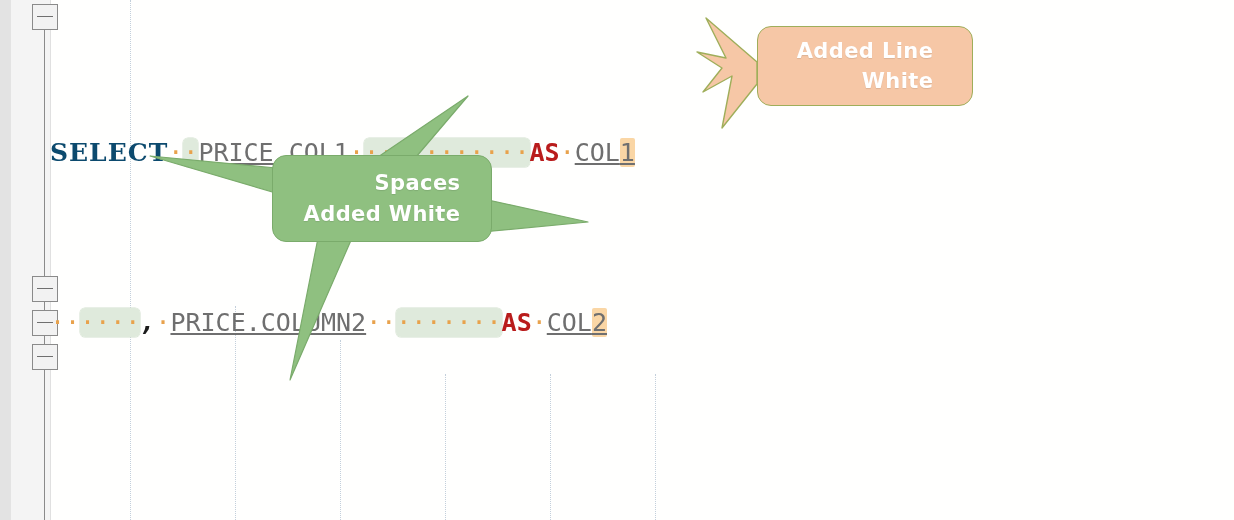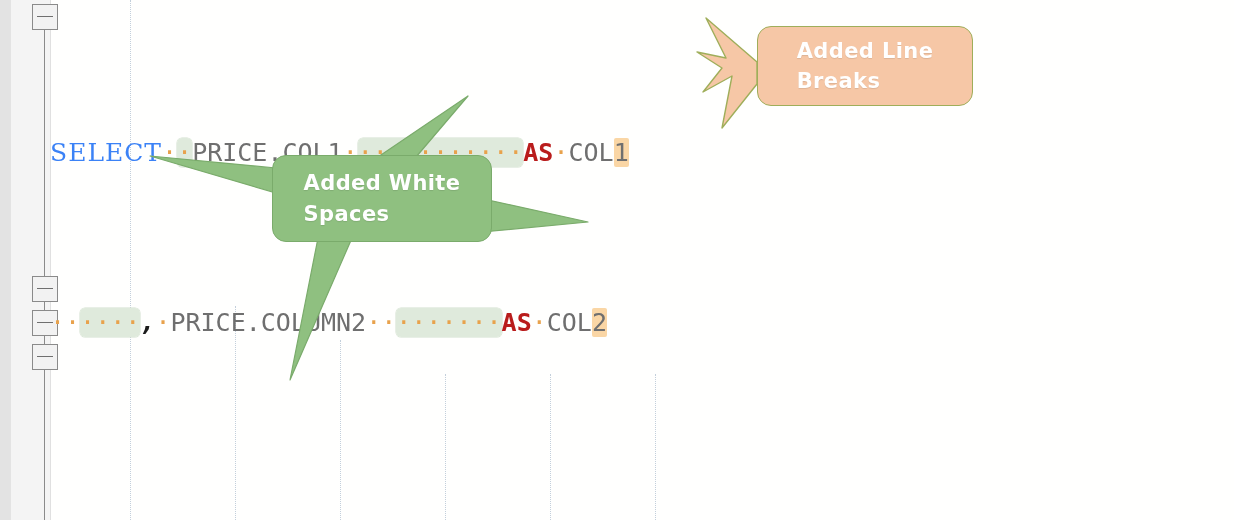--- a/index.html
+++ b/index.html
@@ -61,24 +61,24 @@
 
   
   .guide{
     position:absolute;top:0;width:1px;height:520px;
     border-left:1px dotted #b9c7d6;
     opacity:.85;
     pointer-events:none;
   }
 
   
-  .kw-select{color:#3b82f6;font-weight:normal;font-family:"DejaVu Serif",serif;letter-spacing:1px;}
+  .kw-select{color:#0c4a6e;font-weight:bold;font-family:"DejaVu Serif",serif;letter-spacing:1px;}
   .kw-blue{color:#b91c1c;font-weight:bold;}
   .comma{color:#1c1c1c;font-weight:bold;font-style:italic;}
-  .ident{color:#6f6f6f;}
+  .ident{color:#6f6f6f;text-decoration:underline;}
 
   
   .d{color:#e8a24c;}
 
   
   .hl{
     background:#dfeadc;
     border-radius:5px;
     box-shadow:0 0 0 .5px #d2e0ce;
   }
@@ -88,21 +88,21 @@
     border-radius:2px;
   }
 
   
   .callout{
     position:absolute;
     border-radius:14px;
     color:#ffffff;
     font-family:"DejaVu Sans", sans-serif;
     font-weight:bold;
-    text-align:left;
+    text-align:right;
     display:flex;align-items:center;justify-content:center;
     line-height:1.45;
     z-index:40;
     text-shadow:0 1px 1px rgba(0,0,0,.10);
   }
   #callout-line-breaks{
     left:757px;top:26px;width:214px;height:78px;
     background:#f6c7a6;
     border:1.6px solid #9fae5a;
     font-size:21px;
@@ -201,24 +201,24 @@
 
       <polygon points="470,196 588,222 472,233"></polygon>
 
       <polygon points="318,238 352,238 290,380"></polygon>
     </g>
   </svg>
 
   <div class="callout" id="callout-line-breaks">
     <div>
       <div>Added Line</div>
-      <div>Breaks</div>
+      <div>White</div>
     </div>
   </div>
 
   <div class="callout" id="callout-white-spaces">
     <div>
+      <div>Spaces</div>
       <div>Added White</div>
-      <div>Spaces</div>
     </div>
   </div>
 
 </div>
 
 </body></html>

